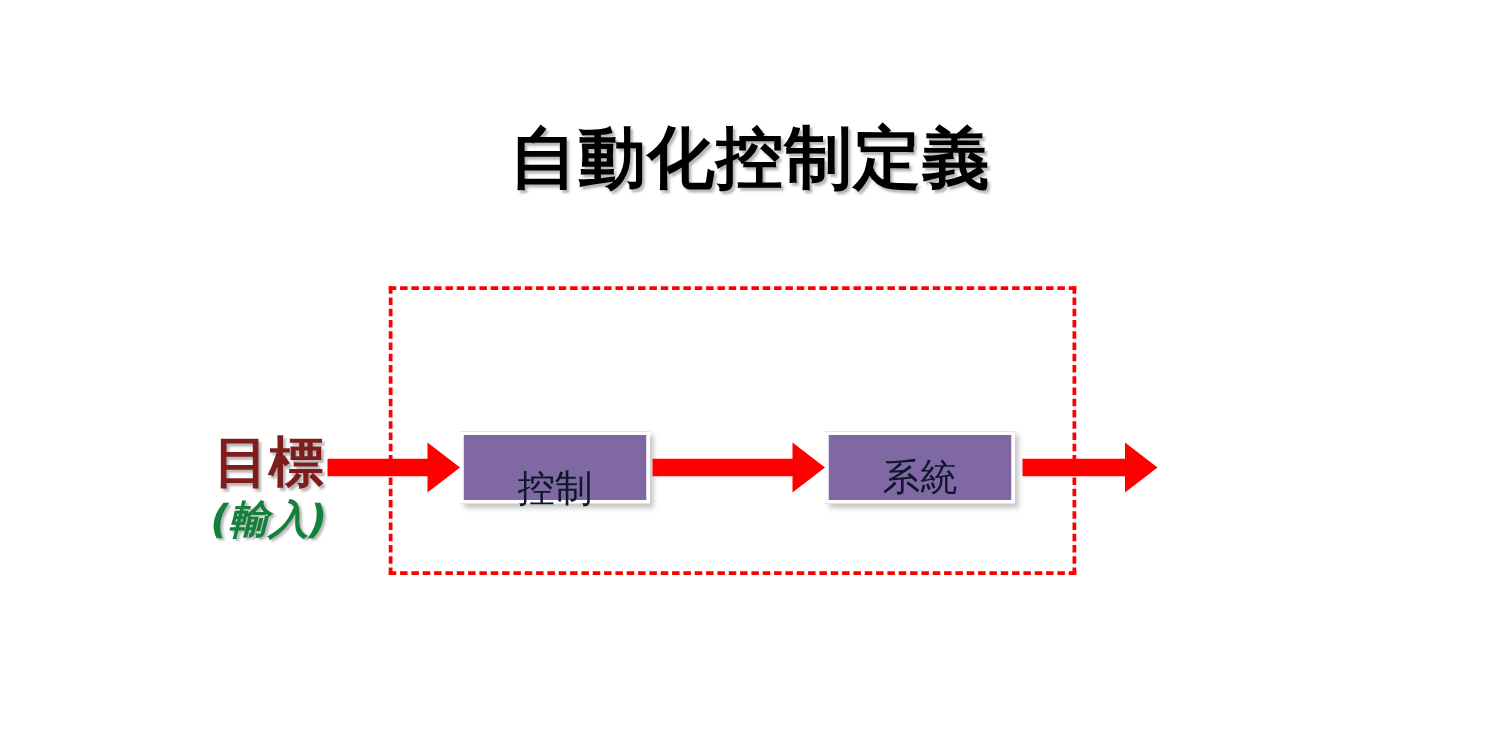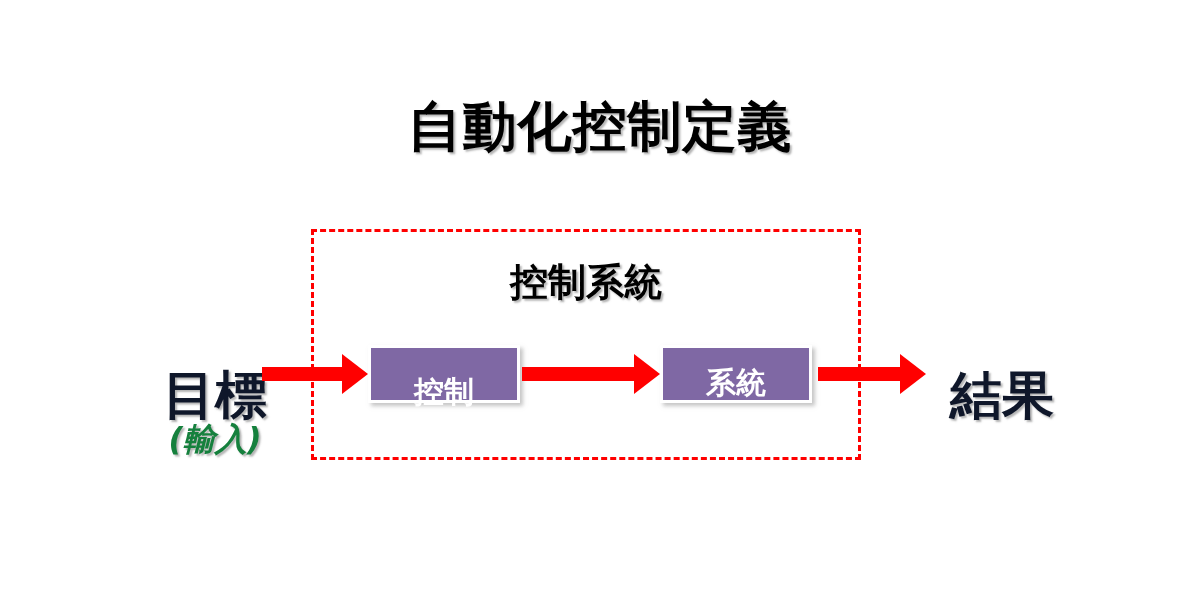--- a/index.html
+++ b/index.html
@@ -70,22 +70,22 @@
     border: 3px solid #ffffff;
     box-sizing: border-box;
     box-shadow: 3px 3px 4px rgba(150,150,150,0.55);
     display: flex;
     align-items: center;
     justify-content: center;
   }
   .proc-block .proc-label {
     font-size: 30px;
     line-height: 34px;
-    color: #ffffff;
-    font-weight: bold;
+    color: #0f172a;
+    font-weight: normal;
     white-space: nowrap;
     margin-top: 36px;
   }
   #block-control { left: 368px; }
   #block-system  { left: 660px; align-items: flex-end; }
 
   
   .arrow {
     position: absolute;
     height: 40px;
@@ -120,26 +120,25 @@
   #arrow-out .head  { left: 82px; }
 
   
   .endpoint {
     position: absolute;
     text-align: center;
     white-space: nowrap;
   }
   .endpoint .main {
     display: block;
-    font-size: 52px;
+    font-size: 44px;
     line-height: 52px;
     font-weight: bold;
-    color: #0f172a;
+    color: #7f1d1d;
     text-shadow: 2px 2px 2px rgba(130,130,130,0.6);
-    margin-top: 24px;
   }
   .endpoint .sub {
     display: block;
     font-size: 32px;
     line-height: 36px;
     font-weight: bold;
     color: #15803d;
     text-shadow: 2px 2px 2px rgba(130,130,130,0.6);
     font-style: italic;
   }
@@ -148,21 +147,20 @@
 </style>
 </head>
 <body>
 
 <div id="slide">
 
   <div id="title">自動化控制定義</div>
 
   <div id="control-system-box"></div>
 
-  <div id="control-system-label">控制系統</div>
 
   <div id="endpoint-input" class="endpoint">
     <span class="main">目標</span>
     <span class="sub">(輸入)</span>
   </div>
 
   <div id="arrow-in" class="arrow">
     <div class="shaft"></div>
     <div class="head"></div>
   </div>
@@ -179,16 +177,15 @@
   <div id="block-system" class="proc-block">
     <span class="proc-label">系統</span>
   </div>
 
   <div id="arrow-out" class="arrow">
     <div class="shaft"></div>
     <div class="head"></div>
   </div>
 
   <div id="endpoint-output" class="endpoint">
-    <span class="main">結果</span>
   </div>
 
 </div>
 
 </body></html>

